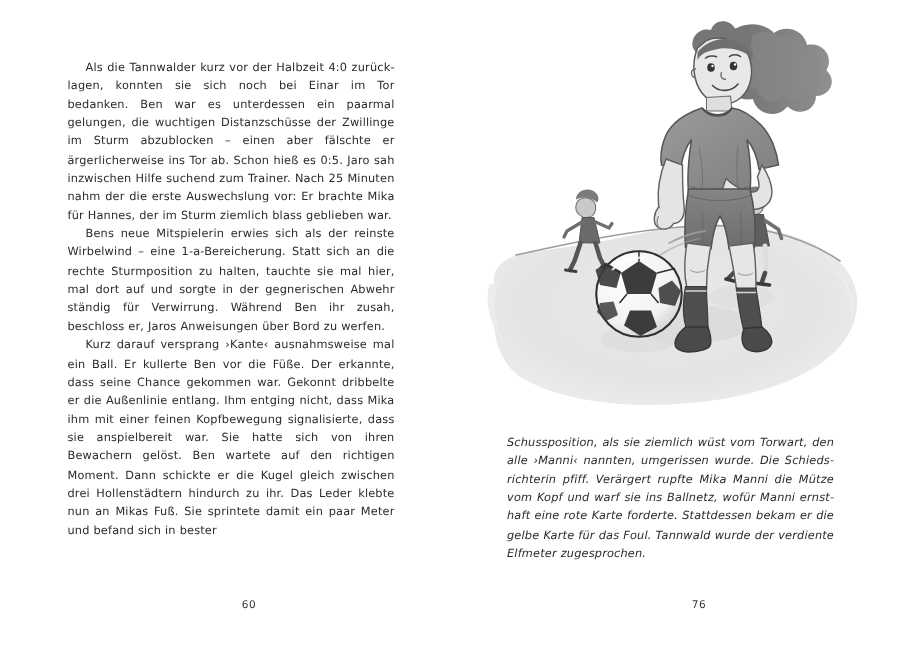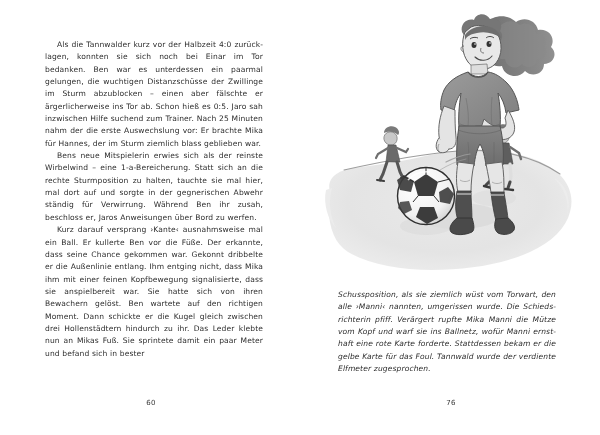--- a/index.html
+++ b/index.html
@@ -56,21 +56,21 @@
     color: #2b2b2b;
     letter-spacing: 0.12px;
     word-spacing: 0.1px;
     hyphens: manual;
   }
   p.para.indent { text-indent: 12px; }
 
   .folio {
     position: absolute;
     width: 100%;
-    left: 1px;
+    left: 16px;
     top: 399px;
     text-align: center;
     font-family: "DejaVu Sans", sans-serif;
     font-size: 7px;
     color: #3a3a3a;
     letter-spacing: 0.3px;
   }
 
   
   .illustration {

